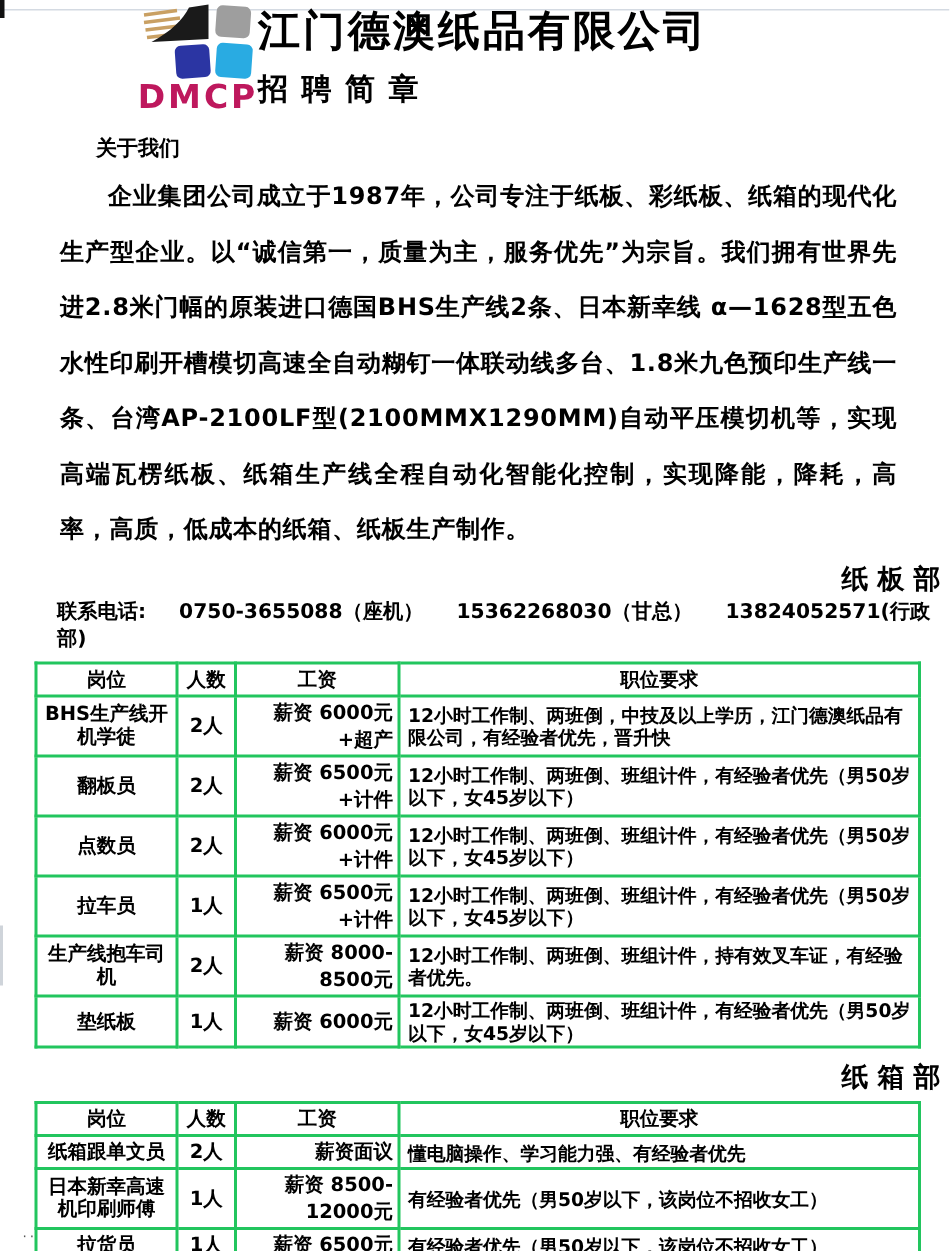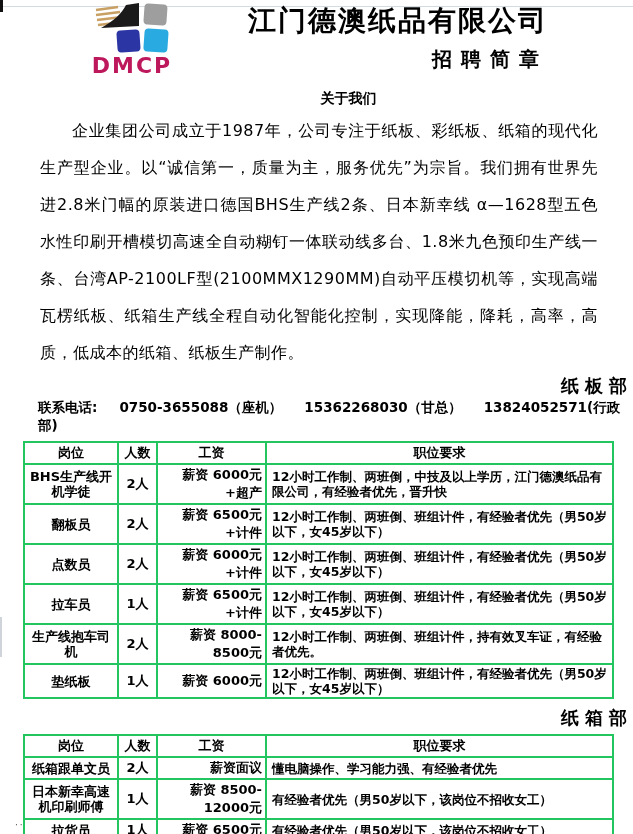--- a/index.html
+++ b/index.html
@@ -12,28 +12,28 @@
   .edge-top-line{position:absolute;left:0;top:6px;width:633px;height:1px;background:#d4dae2;}
   .edge-corner-bar{position:absolute;left:0;top:0;width:3px;height:12px;background:#111;}
   .edge-left-bar{position:absolute;left:0;top:617px;width:2px;height:40px;background:#cfd4da;}
   .edge-bottom-dots{position:absolute;left:15px;top:820px;font-size:9px;color:#555;letter-spacing:2px;}
 
   
   .header{position:relative;height:88px;}
   .logo{position:absolute;left:90px;top:2px;width:84px;text-align:center;}
   .logo svg{display:block;margin:0 auto;}
   .logo-text{color:#be185d;font-size:22px;font-weight:700;letter-spacing:2px;line-height:20px;}
-  .title-block{position:absolute;left:160px;top:5px;width:388px;text-align:right;}
+  .title-block{position:absolute;left:172px;top:5px;width:388px;text-align:left;}
   .company-name{font-size:28px;font-weight:800;letter-spacing:2px;line-height:32px;}
   .doc-title{font-size:20px;font-weight:800;letter-spacing:9px;margin-top:9px;}
 
   
-  .about-heading{margin:2px 0 0 64px;font-size:14px;font-weight:800;text-align:center;}
+  .about-heading{margin:2px 0 0 64px;font-size:14px;font-weight:800;}
   .about-paragraph{
-    margin:4px 35px 0 40px;font-size:16px;font-weight:400;line-height:37px;
+    margin:4px 35px 0 40px;font-size:16px;font-weight:700;line-height:37px;
     text-align:justify;text-indent:2em;letter-spacing:0.5px;
   }
 
   
   .section-heading{text-align:right;font-size:18px;font-weight:800;letter-spacing:6px;margin-top:3px;}
 
   
   .contact-line{margin:1px 0 6px 38px;font-size:13.5px;font-weight:800;}
   .contact-line .phone{margin-right:22px;}
   .contact-line .phone:last-child{margin-right:0;}

